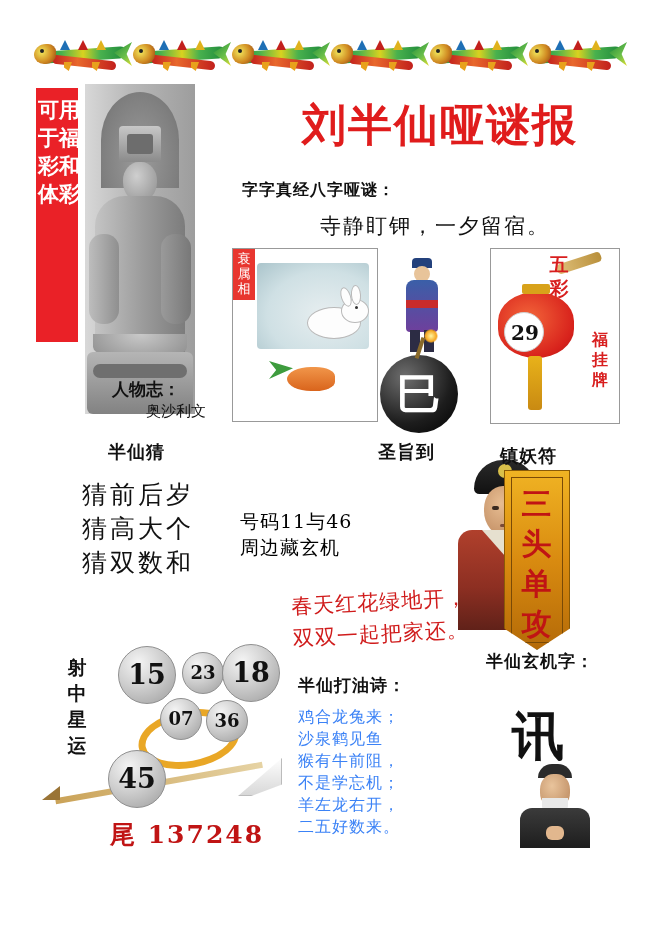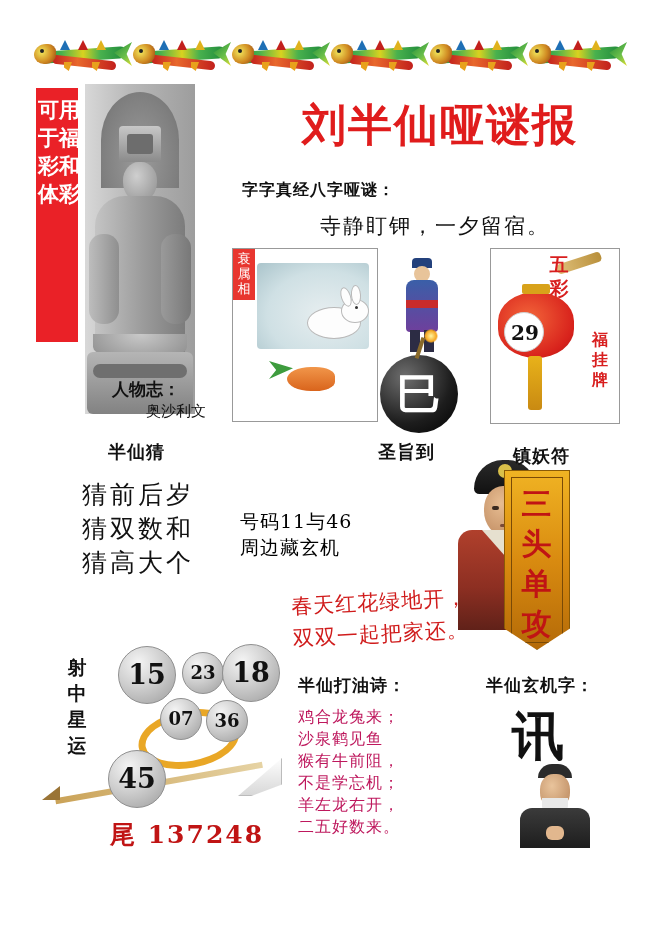--- a/index.html
+++ b/index.html
@@ -575,21 +575,20 @@
   
   .fu-title {
     position: absolute;
     left: 500px;
     top: 444px;
     font-family: "DejaVu Serif", serif;
     font-size: 18px;
     font-weight: bold;
     color: #111;
     letter-spacing: 1px;
-    margin-left: 13px;
   }
   .fu-banner {
     position: absolute;
     left: 504px;
     top: 470px;
     width: 66px;
     height: 180px;
     background: linear-gradient(180deg,#f0b323 0%, #d98b10 50%, #b46a08 100%);
     clip-path: polygon(0% 0%, 100% 0%, 100% 88%, 50% 100%, 0% 88%);
     border: 1px solid #8a5a06;
@@ -707,30 +706,30 @@
     font-weight: bold;
     color: #111;
     letter-spacing: 1px;
   }
   .oil-lines {
     position: absolute;
     left: 298px;
     top: 706px;
     font-family: "DejaVu Serif", serif;
     font-size: 16px;
-    color: #be185d;
+    color: #3b82f6;
     line-height: 22px;
     letter-spacing: 1px;
   }
 
   
   .xuanji-title {
     position: absolute;
     left: 486px;
-    top: 674px;
+    top: 650px;
     font-family: Liberation Mono, monospace;
     font-size: 17px;
     font-weight: bold;
     color: #111;
     letter-spacing: 1px;
   }
   .xuanji-char {
     position: absolute;
     left: 512px;
     top: 702px;
@@ -916,22 +915,22 @@
     </div>
   </div>
   <div class="tassel"></div>
 
   <div class="people-label">人物志：</div>
   <div class="people-name">奥沙利文</div>
 
   <div class="banxian-guess-title">半仙猜</div>
   <div class="guess-lines">
     <div>猜前后岁</div>
+    <div>猜高大个</div>
     <div>猜双数和</div>
-    <div>猜高大个</div>
   </div>
 
   <div class="shengzhi">圣旨到</div>
   <div class="code-lines">
     <div>号码11与46</div>
     <div>周边藏玄机</div>
   </div>
 
   <div class="official">
     <div class="hat"></div>

